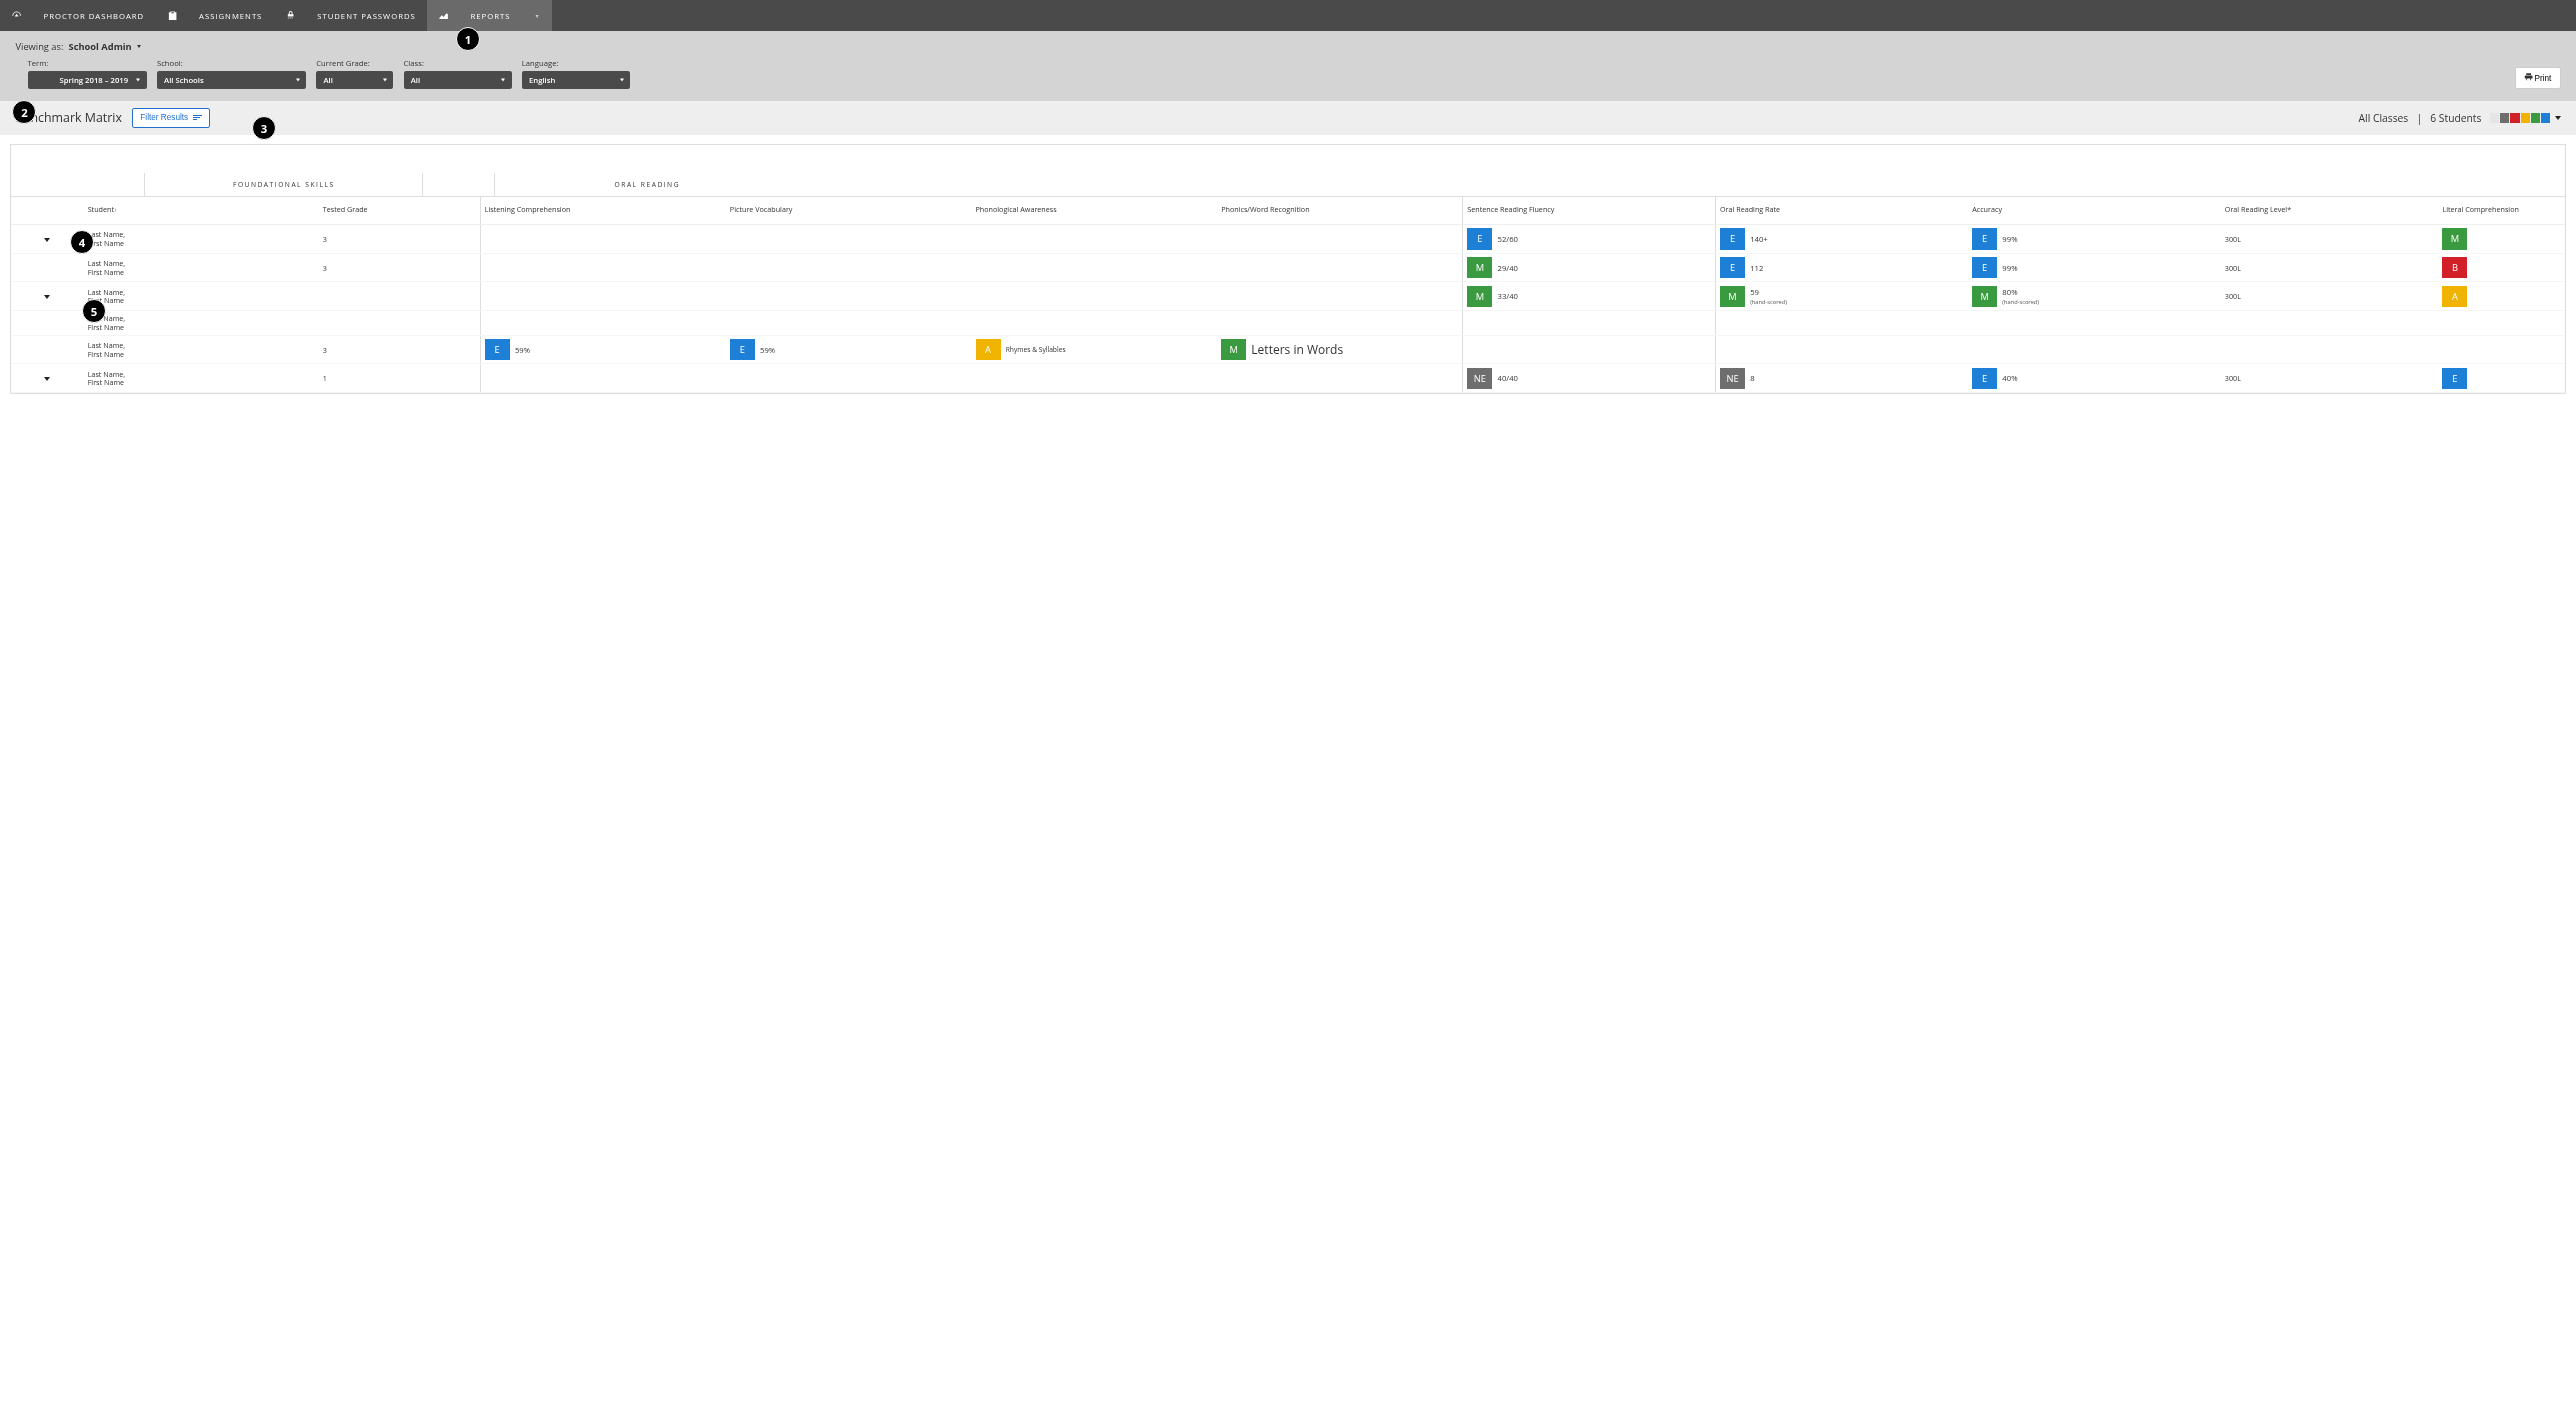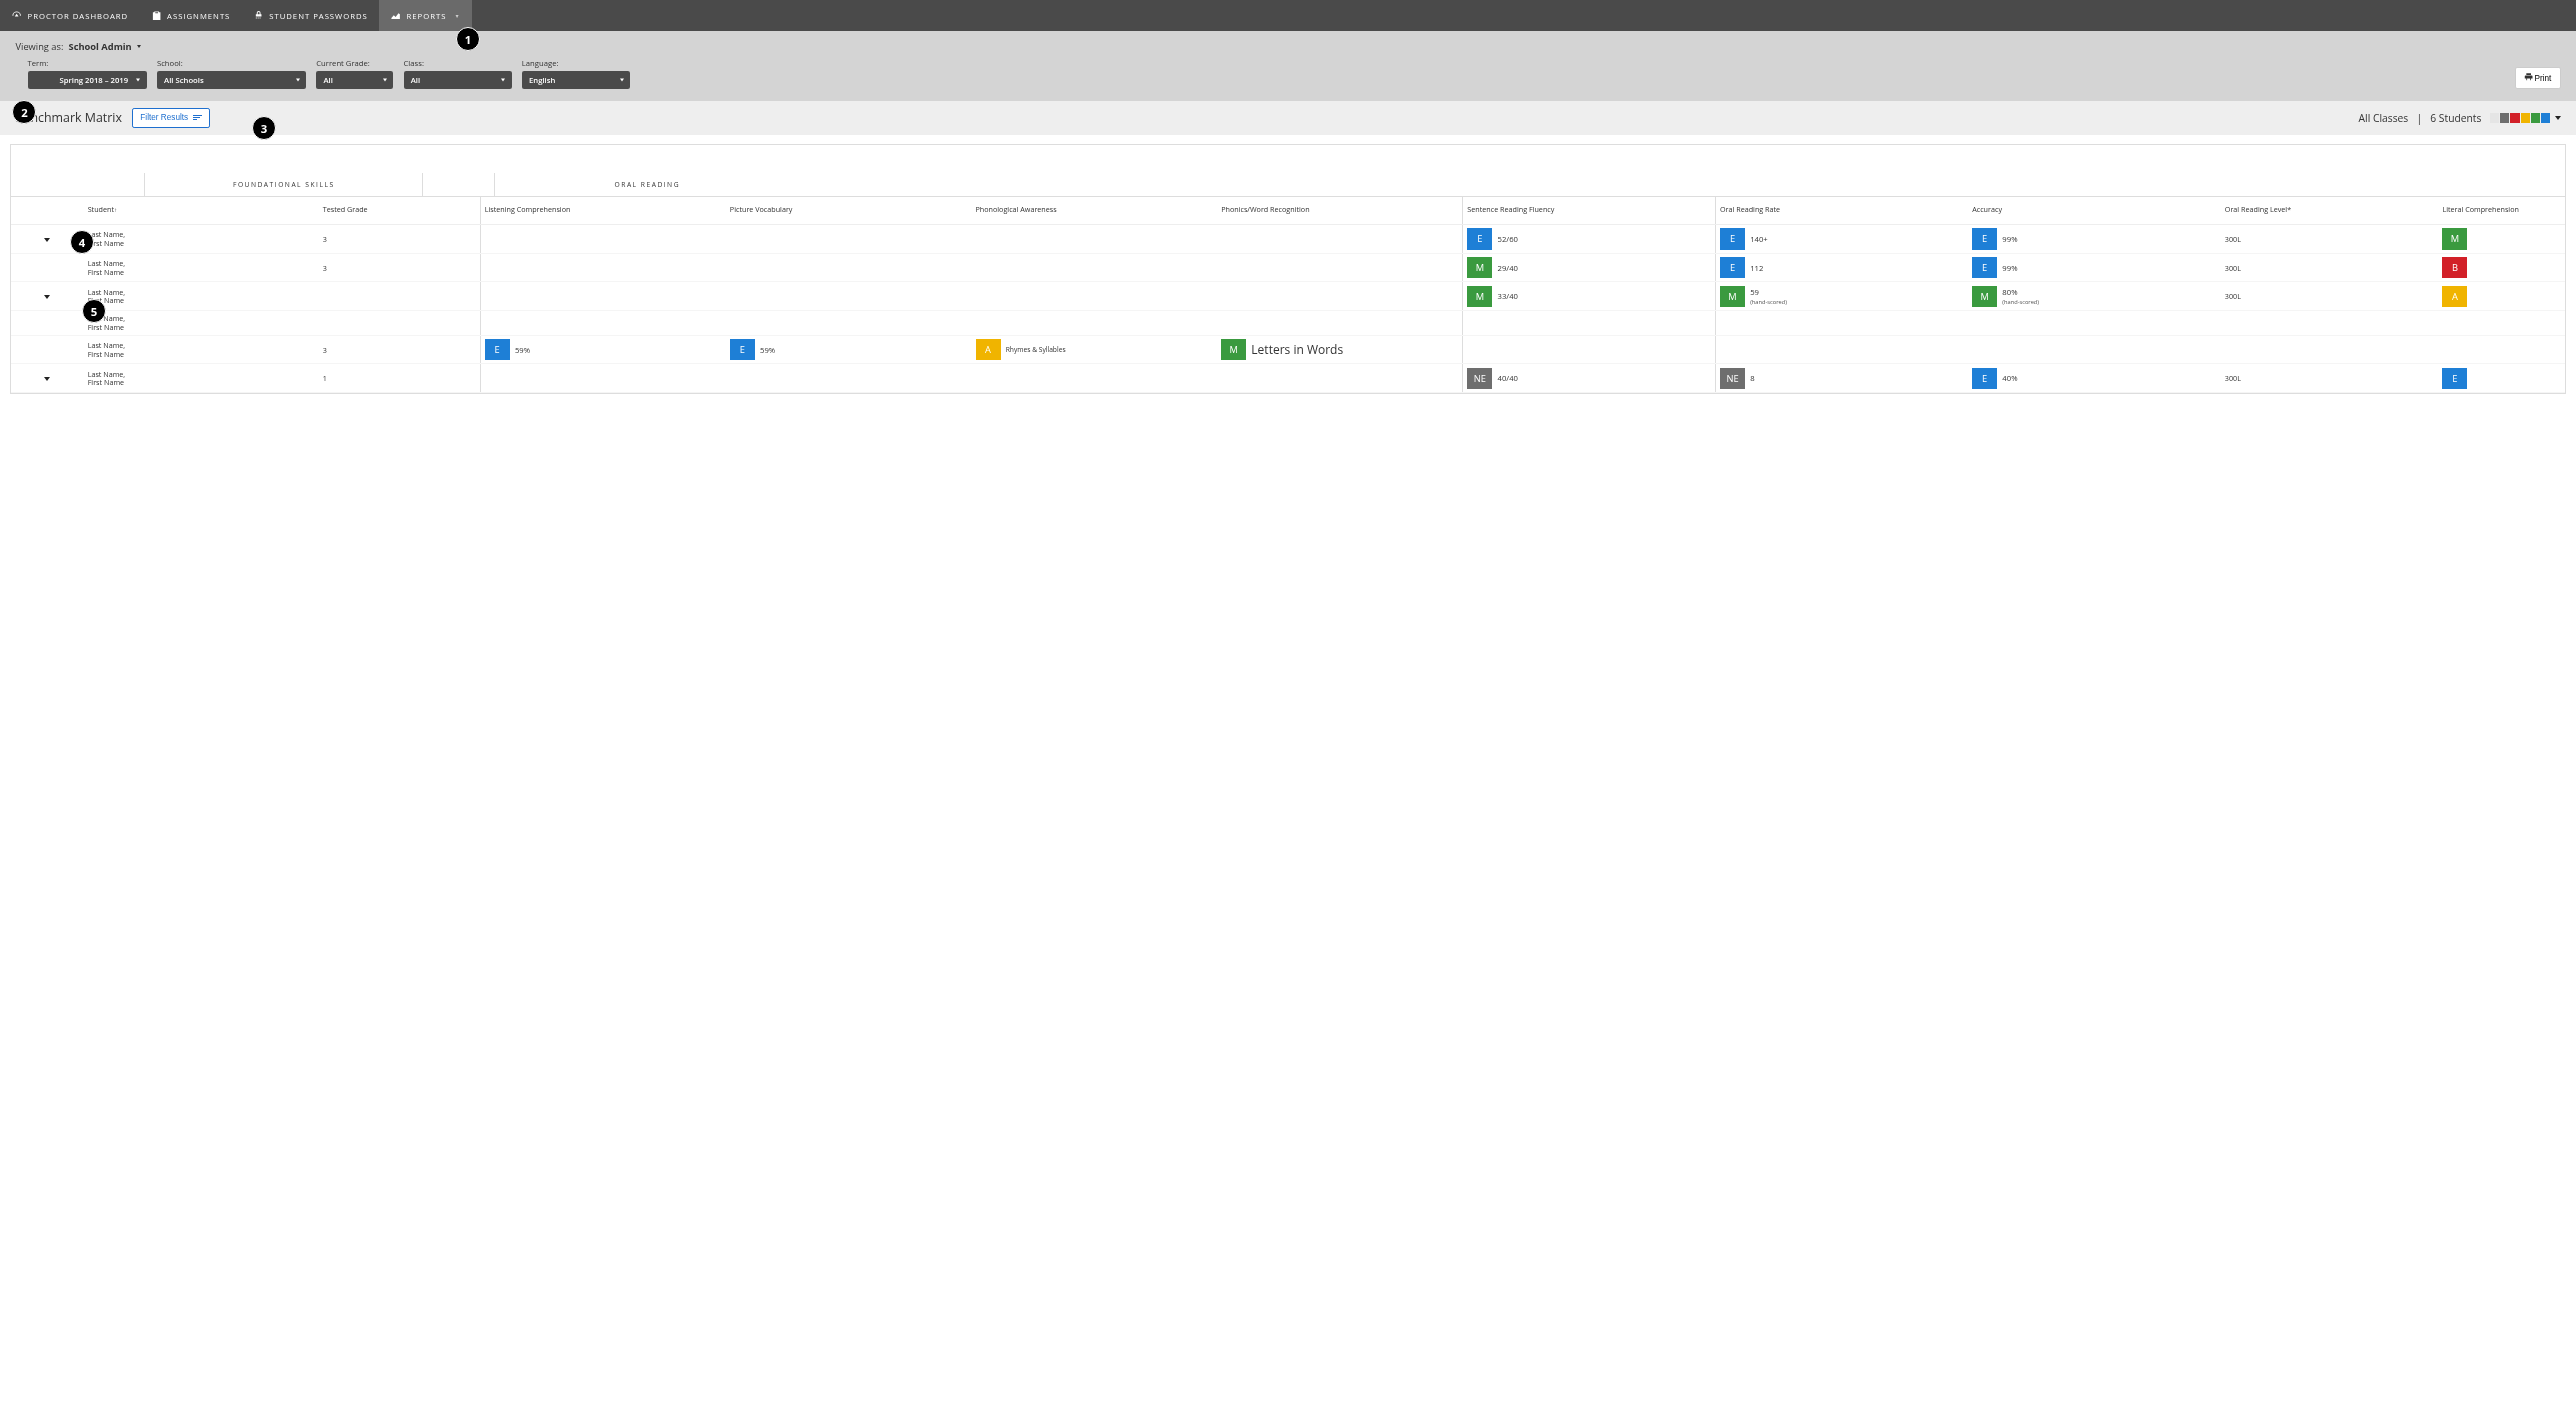--- a/index.html
+++ b/index.html
@@ -12,21 +12,21 @@
   
   .topnav {
     display: flex;
     align-items: stretch;
     background: #4a4a4a;
     height: 31px;
   }
   .topnav-item {
     display: flex;
     align-items: center;
-    gap: 5px;
+    gap: 21px;
     padding: 0 11.3px;
     color: #fff;
     font-size: 7.7px;
     letter-spacing: 1px;
     cursor: pointer;
   }
   .topnav-item.active { background: #6a6a6a; }
   .topnav-icon svg { display:block; fill:#fff; }
   .topnav-caret { font-size: 5.2px; margin-left: 3.1px; color:#ccc; }
 

